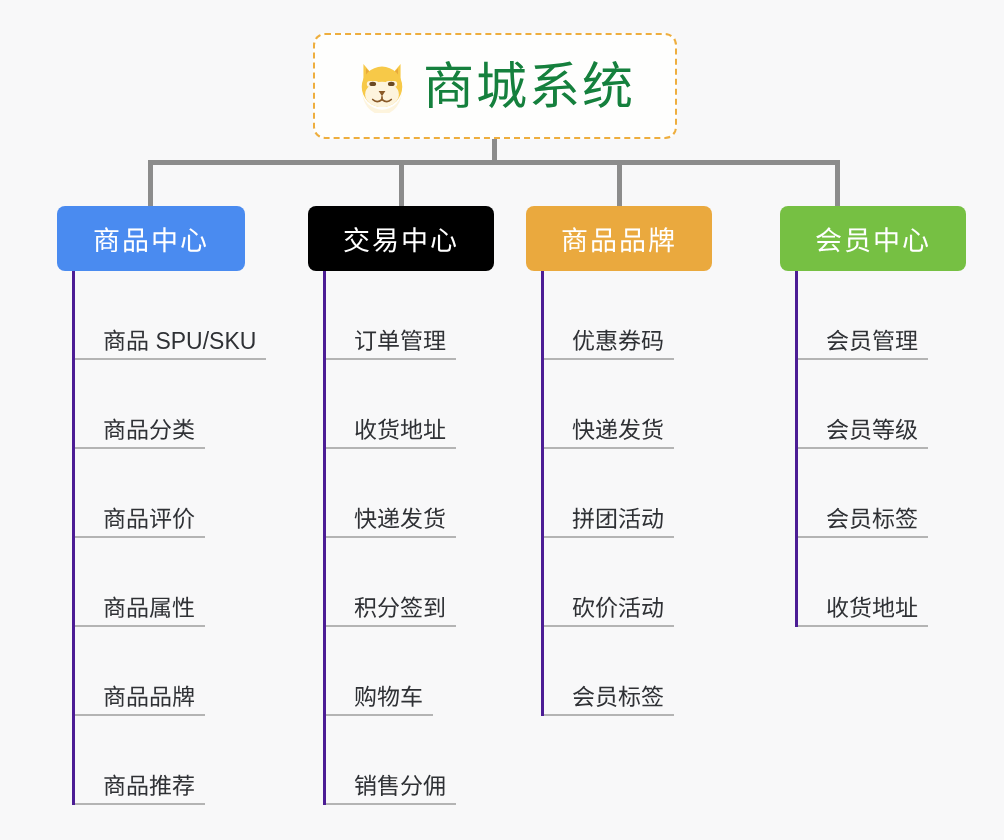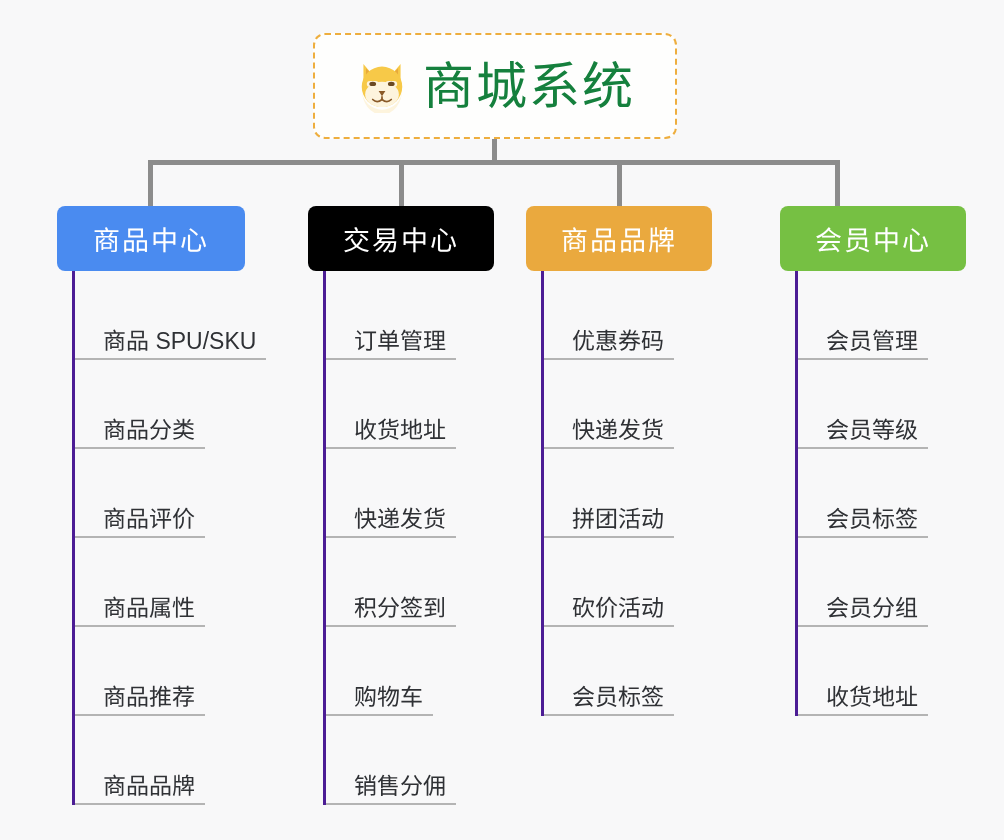--- a/index.html
+++ b/index.html
@@ -162,24 +162,24 @@
       <div class="leaf-item">
           <span class="leaf-underline">商品分类</span>
         </div>
       <div class="leaf-item">
           <span class="leaf-underline">商品评价</span>
         </div>
       <div class="leaf-item">
           <span class="leaf-underline">商品属性</span>
         </div>
       <div class="leaf-item">
+          <span class="leaf-underline">商品品牌</span>
+        </div>
+      <div class="leaf-item">
           <span class="leaf-underline">商品推荐</span>
-        </div>
-      <div class="leaf-item">
-          <span class="leaf-underline">商品品牌</span>
         </div>
     </div>
   </div>
 
   <div class="column" style="left:308px;width:186px">
     <div class="cat-header" style="background:#000000">
       <span>交易中心</span>
     </div>
     <div class="leaf-list">
       <div class="leaf-item">
@@ -234,21 +234,18 @@
       <div class="leaf-item">
           <span class="leaf-underline">会员管理</span>
         </div>
       <div class="leaf-item">
           <span class="leaf-underline">会员等级</span>
         </div>
       <div class="leaf-item">
           <span class="leaf-underline">会员标签</span>
         </div>
       <div class="leaf-item">
-          <span class="leaf-underline">会员分组</span>
-        </div>
-      <div class="leaf-item">
           <span class="leaf-underline">收货地址</span>
         </div>
     </div>
   </div>
 
 </div>
 
 </body></html>

